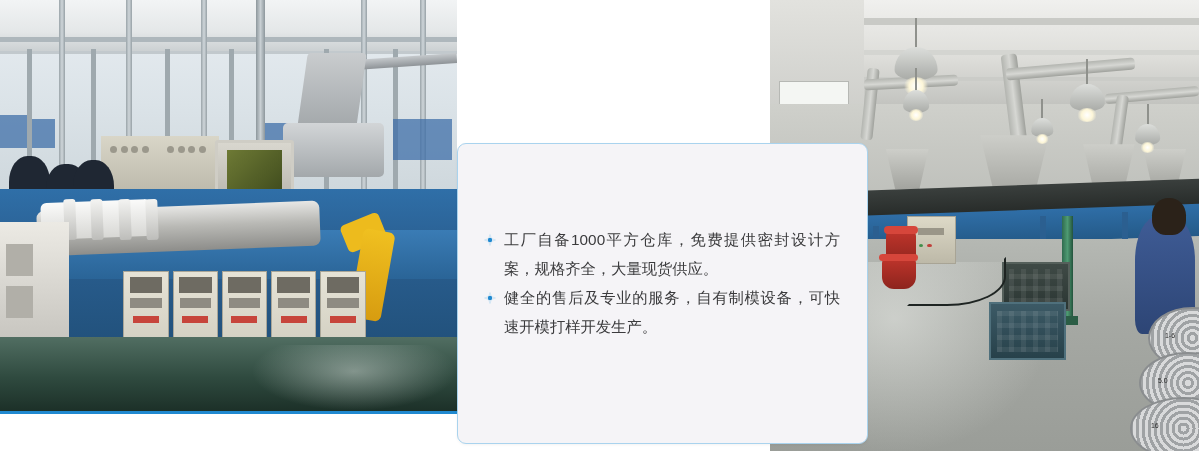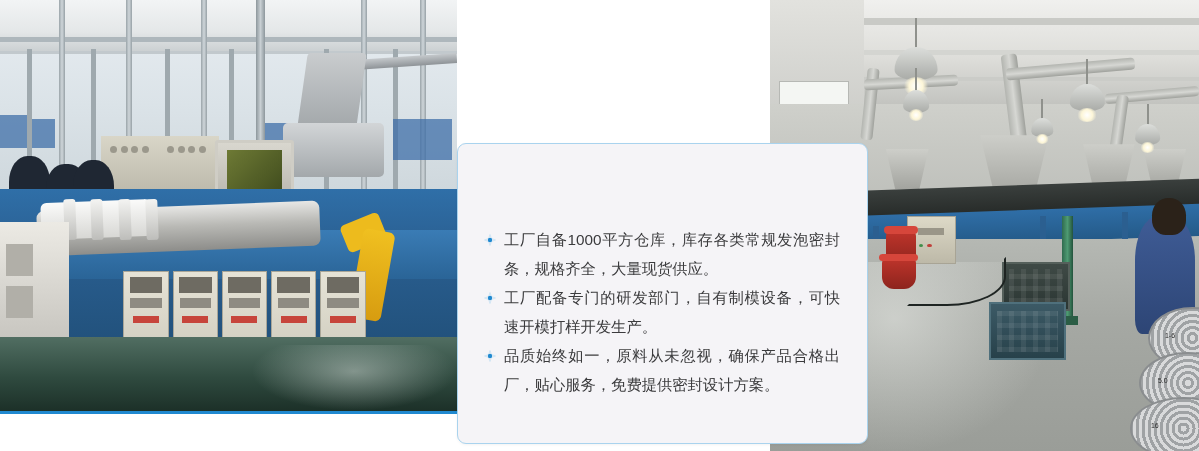--- a/index.html
+++ b/index.html
@@ -462,44 +462,33 @@
 
       <div class="bullet">
         <span class="bdot">
           <svg width="12" height="12" viewBox="0 0 12 12">
             <g fill="none" stroke="#cfe4f3" stroke-width="1">
               <path d="M6 0.5 L7.4 4.6 L11.5 6 L7.4 7.4 L6 11.5 L4.6 7.4 L0.5 6 L4.6 4.6 Z"></path>
             </g>
             <circle cx="6" cy="6" r="2.2" fill="#2089d0"></circle>
           </svg>
         </span>
-        <span class="bullet-text">工厂自备1000平方仓库，库存各类常规发泡密封条，规格齐全，大量现货供应。</span>
+        <span class="bullet-text">工厂自备1000平方仓库，免费提供密封设计方案，规格齐全，大量现货供应。</span>
       </div>
 
       <div class="bullet">
         <span class="bdot">
           <svg width="12" height="12" viewBox="0 0 12 12">
             <g fill="none" stroke="#cfe4f3" stroke-width="1">
               <path d="M6 0.5 L7.4 4.6 L11.5 6 L7.4 7.4 L6 11.5 L4.6 7.4 L0.5 6 L4.6 4.6 Z"></path>
             </g>
             <circle cx="6" cy="6" r="2.2" fill="#2089d0"></circle>
           </svg>
         </span>
-        <span class="bullet-text">工厂配备专门的研发部门，自有制模设备，可快速开模打样开发生产。</span>
-      </div>
-
-      <div class="bullet">
-        <span class="bdot">
-          <svg width="12" height="12" viewBox="0 0 12 12">
-            <g fill="none" stroke="#cfe4f3" stroke-width="1">
-              <path d="M6 0.5 L7.4 4.6 L11.5 6 L7.4 7.4 L6 11.5 L4.6 7.4 L0.5 6 L4.6 4.6 Z"></path>
-            </g>
-            <circle cx="6" cy="6" r="2.2" fill="#2089d0"></circle>
-          </svg>
-        </span>
-        <span class="bullet-text">品质始终如一，原料从未忽视，确保产品合格出厂，贴心服务，免费提供密封设计方案。</span>
-      </div>
+        <span class="bullet-text">健全的售后及专业的服务，自有制模设备，可快速开模打样开发生产。</span>
+      </div>
+
 
 
     </div>
   </div>
 
 </div>
 
 </body></html>

